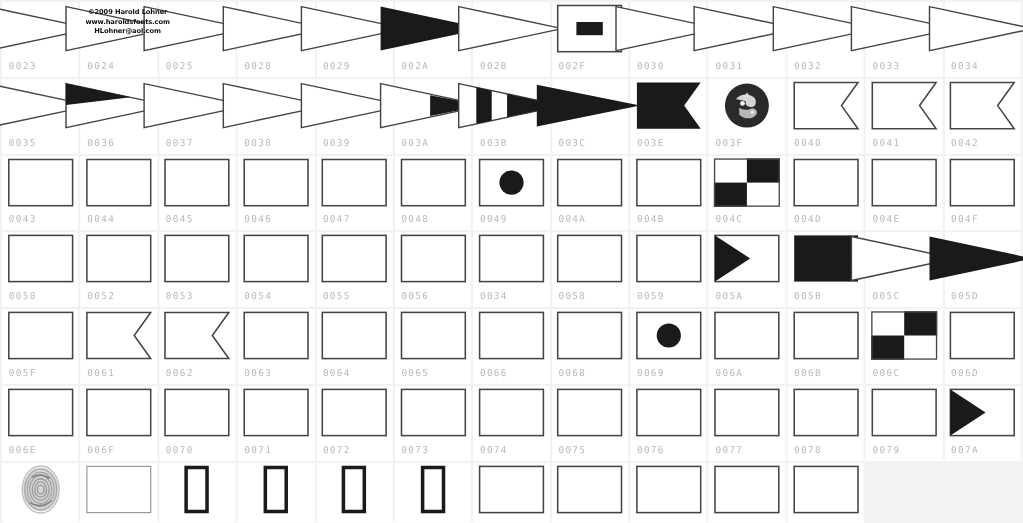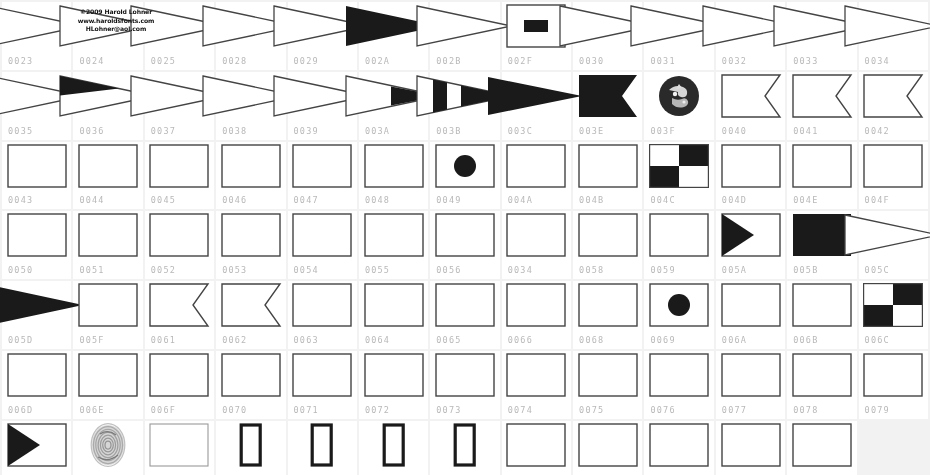--- a/index.html
+++ b/index.html
@@ -402,28 +402,20 @@
           </svg>
         </div>
         <div class="code">0050</div>
       </div>
       <div class="cell">
         <div class="glyphbox">
           <svg width="60" height="44" viewBox="0 0 60 44">
             <rect x="1" y="1" width="58" height="42" fill="#fff" stroke="#444444" stroke-width="1.4"></rect>
           </svg>
         </div>
-        <div class="code">0051</div>
-      </div>
-      <div class="cell">
-        <div class="glyphbox">
-          <svg width="60" height="44" viewBox="0 0 60 44">
-            <rect x="1" y="1" width="58" height="42" fill="#fff" stroke="#444444" stroke-width="1.4"></rect>
-          </svg>
-        </div>
         <div class="code">0052</div>
       </div>
       <div class="cell">
         <div class="glyphbox">
           <svg width="60" height="44" viewBox="0 0 60 44">
             <rect x="1" y="1" width="58" height="42" fill="#fff" stroke="#444444" stroke-width="1.4"></rect>
           </svg>
         </div>
         <div class="code">0053</div>
       </div>

